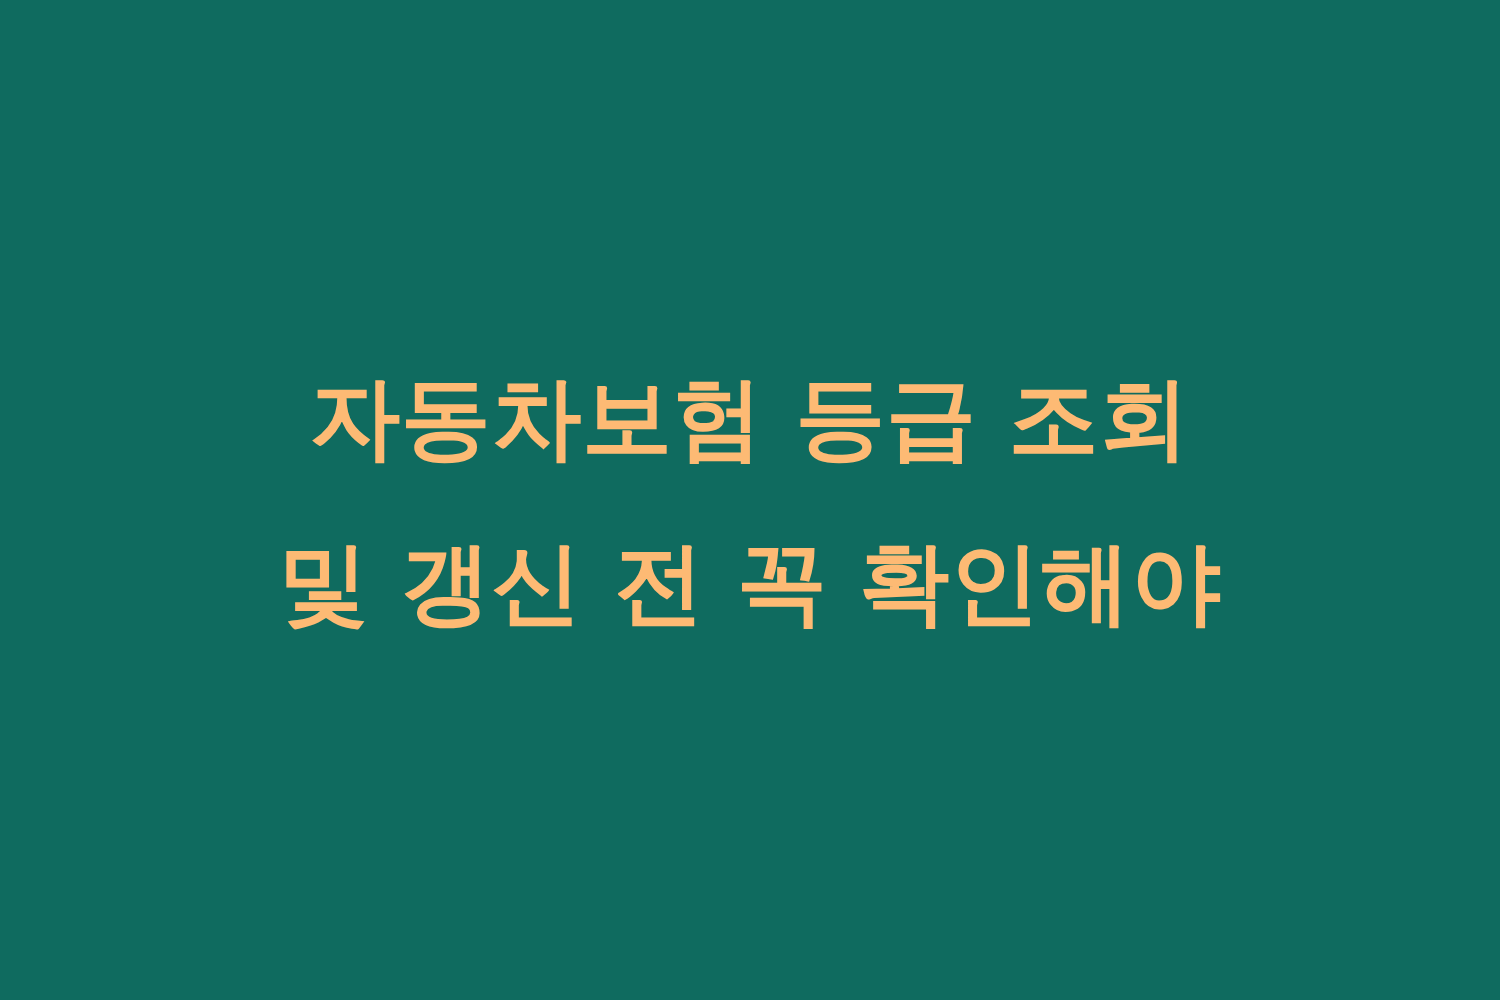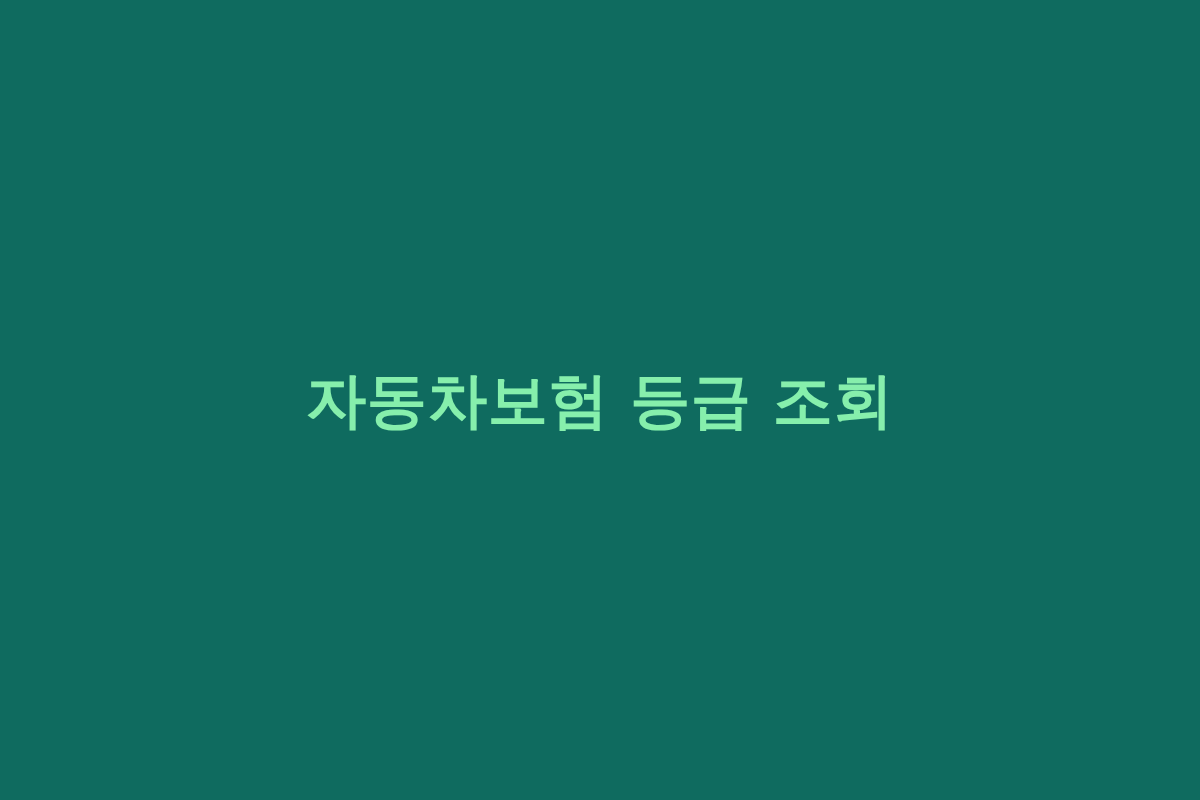--- a/index.html
+++ b/index.html
@@ -28,41 +28,42 @@
     -webkit-font-smoothing: antialiased;
   }
 
   
   .headline {
     margin: 0;
     padding: 0 60px;
     box-sizing: border-box;
     width: 100%;
     text-align: center;
-    color: #86efac;
+    color: #fdba74;
     font-family: "DejaVu Sans", "Liberation Sans", sans-serif;
     font-weight: 700;
-    font-size: 60px;
+    font-size: 72px;
     line-height: 132px;
     letter-spacing: 0.5px;
     word-break: keep-all;
     user-select: none;
   }
 
   .headline-line {
     display: block;
     white-space: nowrap;
   }
 </style>
 </head>
 <body>
 
 <div class="banner">
 
   <h1 class="headline">
 
     <span class="headline-line">자동차보험 등급 조회</span>
 
+    <span class="headline-line">및 갱신 전 꼭 확인해야</span>
 
 
   </h1>
 
 </div>
 
 </body></html>

